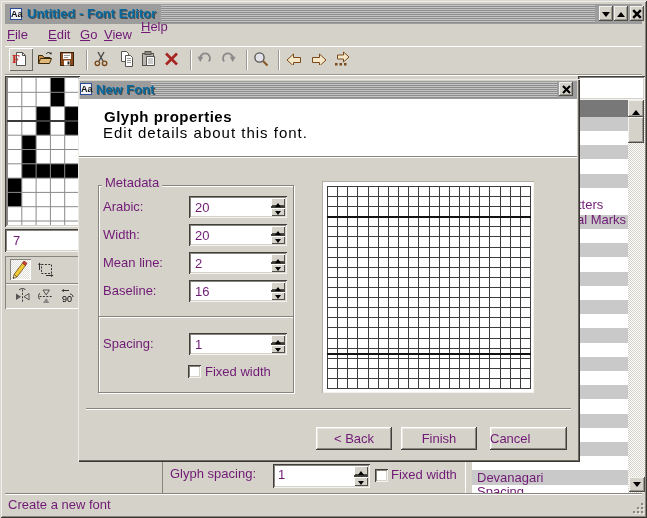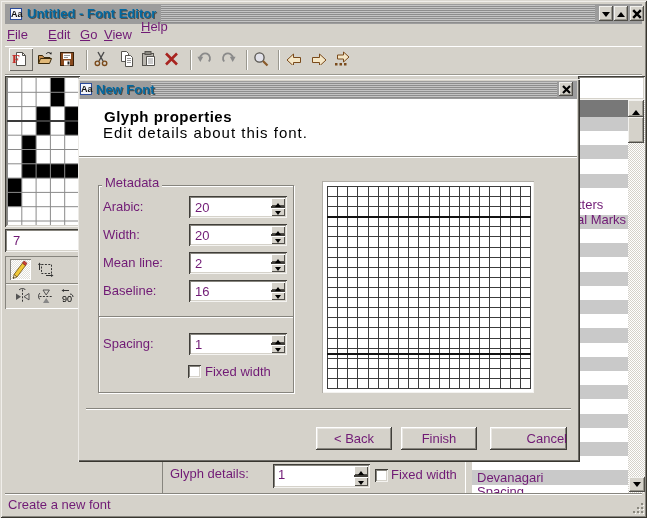--- a/index.html
+++ b/index.html
@@ -180,21 +180,21 @@
     <path d="M2 5c-2 2-2 5 0 6.5" fill="none" stroke="#333"></path>
   </svg>
 <svg class="abs" style="left:61px;top:288px;" width="22" height="16">
     <path d="M8 2.5H2" stroke="#333"></path>
     <path d="M0.5 2.5L3 1v3z" fill="#333"></path>
     <text x="1" y="14" font-size="9" font-family="Liberation Sans,sans-serif" fill="#000">90</text>
     <path d="M9 6c2 0 3 1.5 3 3" fill="none" stroke="#333"></path>
   </svg>
 
 <div class="abs" style="left:162px;top:461px;width:304px;height:32px;background:#d5d2ca;box-shadow:inset 1px 0 0 #87857e, inset -1px 0 0 #fff;"></div>
-<div class="abs lbl" style="left:170px;top:466px;">Glyph details:</div>
+<div class="abs lbl" style="left:170px;top:466px;">Glyph spacing:</div>
 <div class="abs sunken" style="left:273px;top:464px;width:97px;height:24px;background:#fff;"></div>
 <div class="abs lbl" style="left:278px;top:467px;">1</div>
 <div class="abs" style="left:354px;top:466px;width:14px;height:20px;background:#403e39;"></div>
 <div class="abs" style="left:354px;top:466px;width:14px;height:9px;background:#d5d2ca;box-shadow:inset 1px 1px 0 #fff, inset -1px -1px 0 #504e49;"></div>
 <div class="abs" style="left:358px;top:468px;width:0;height:0;border:3px solid transparent;border-bottom:4px solid #000;"></div>
 <div class="abs" style="left:354px;top:477px;width:14px;height:9px;background:#d5d2ca;box-shadow:inset 1px 1px 0 #fff, inset -1px -1px 0 #504e49;"></div>
 <div class="abs" style="left:358px;top:481px;width:0;height:0;border:3px solid transparent;border-top:4px solid #000;"></div>
 <div class="abs sunken" style="left:375px;top:469px;width:13px;height:13px;background:#fff;"></div>
 <div class="abs lbl" style="left:391px;top:467px;">Fixed width</div>
 
@@ -338,14 +338,14 @@
     </svg>
 
   <div class="abs" style="left:8px;top:329px;width:485px;height:1px;background:#87857e;"></div>
   <div class="abs" style="left:8px;top:330px;width:485px;height:1px;background:#fff;"></div>
 
   <div class="abs raised" style="left:238px;top:348px;width:76px;height:23px;"></div>
   <div class="abs lbl" style="left:238px;top:352px;width:76px;text-align:center;">&lt; Back</div>
   <div class="abs raised" style="left:323px;top:348px;width:76px;height:23px;"></div>
   <div class="abs lbl" style="left:323px;top:352px;width:76px;text-align:center;">Finish</div>
   <div class="abs raised" style="left:412px;top:348px;width:77px;height:23px;"></div>
-  <div class="abs lbl" style="left:412px;top:352px;width:77px;text-align:right;">Cancel</div>
+  <div class="abs lbl" style="left:412px;top:352px;width:77px;text-align:left;">Cancel</div>
 </div>
 
 </body></html>

